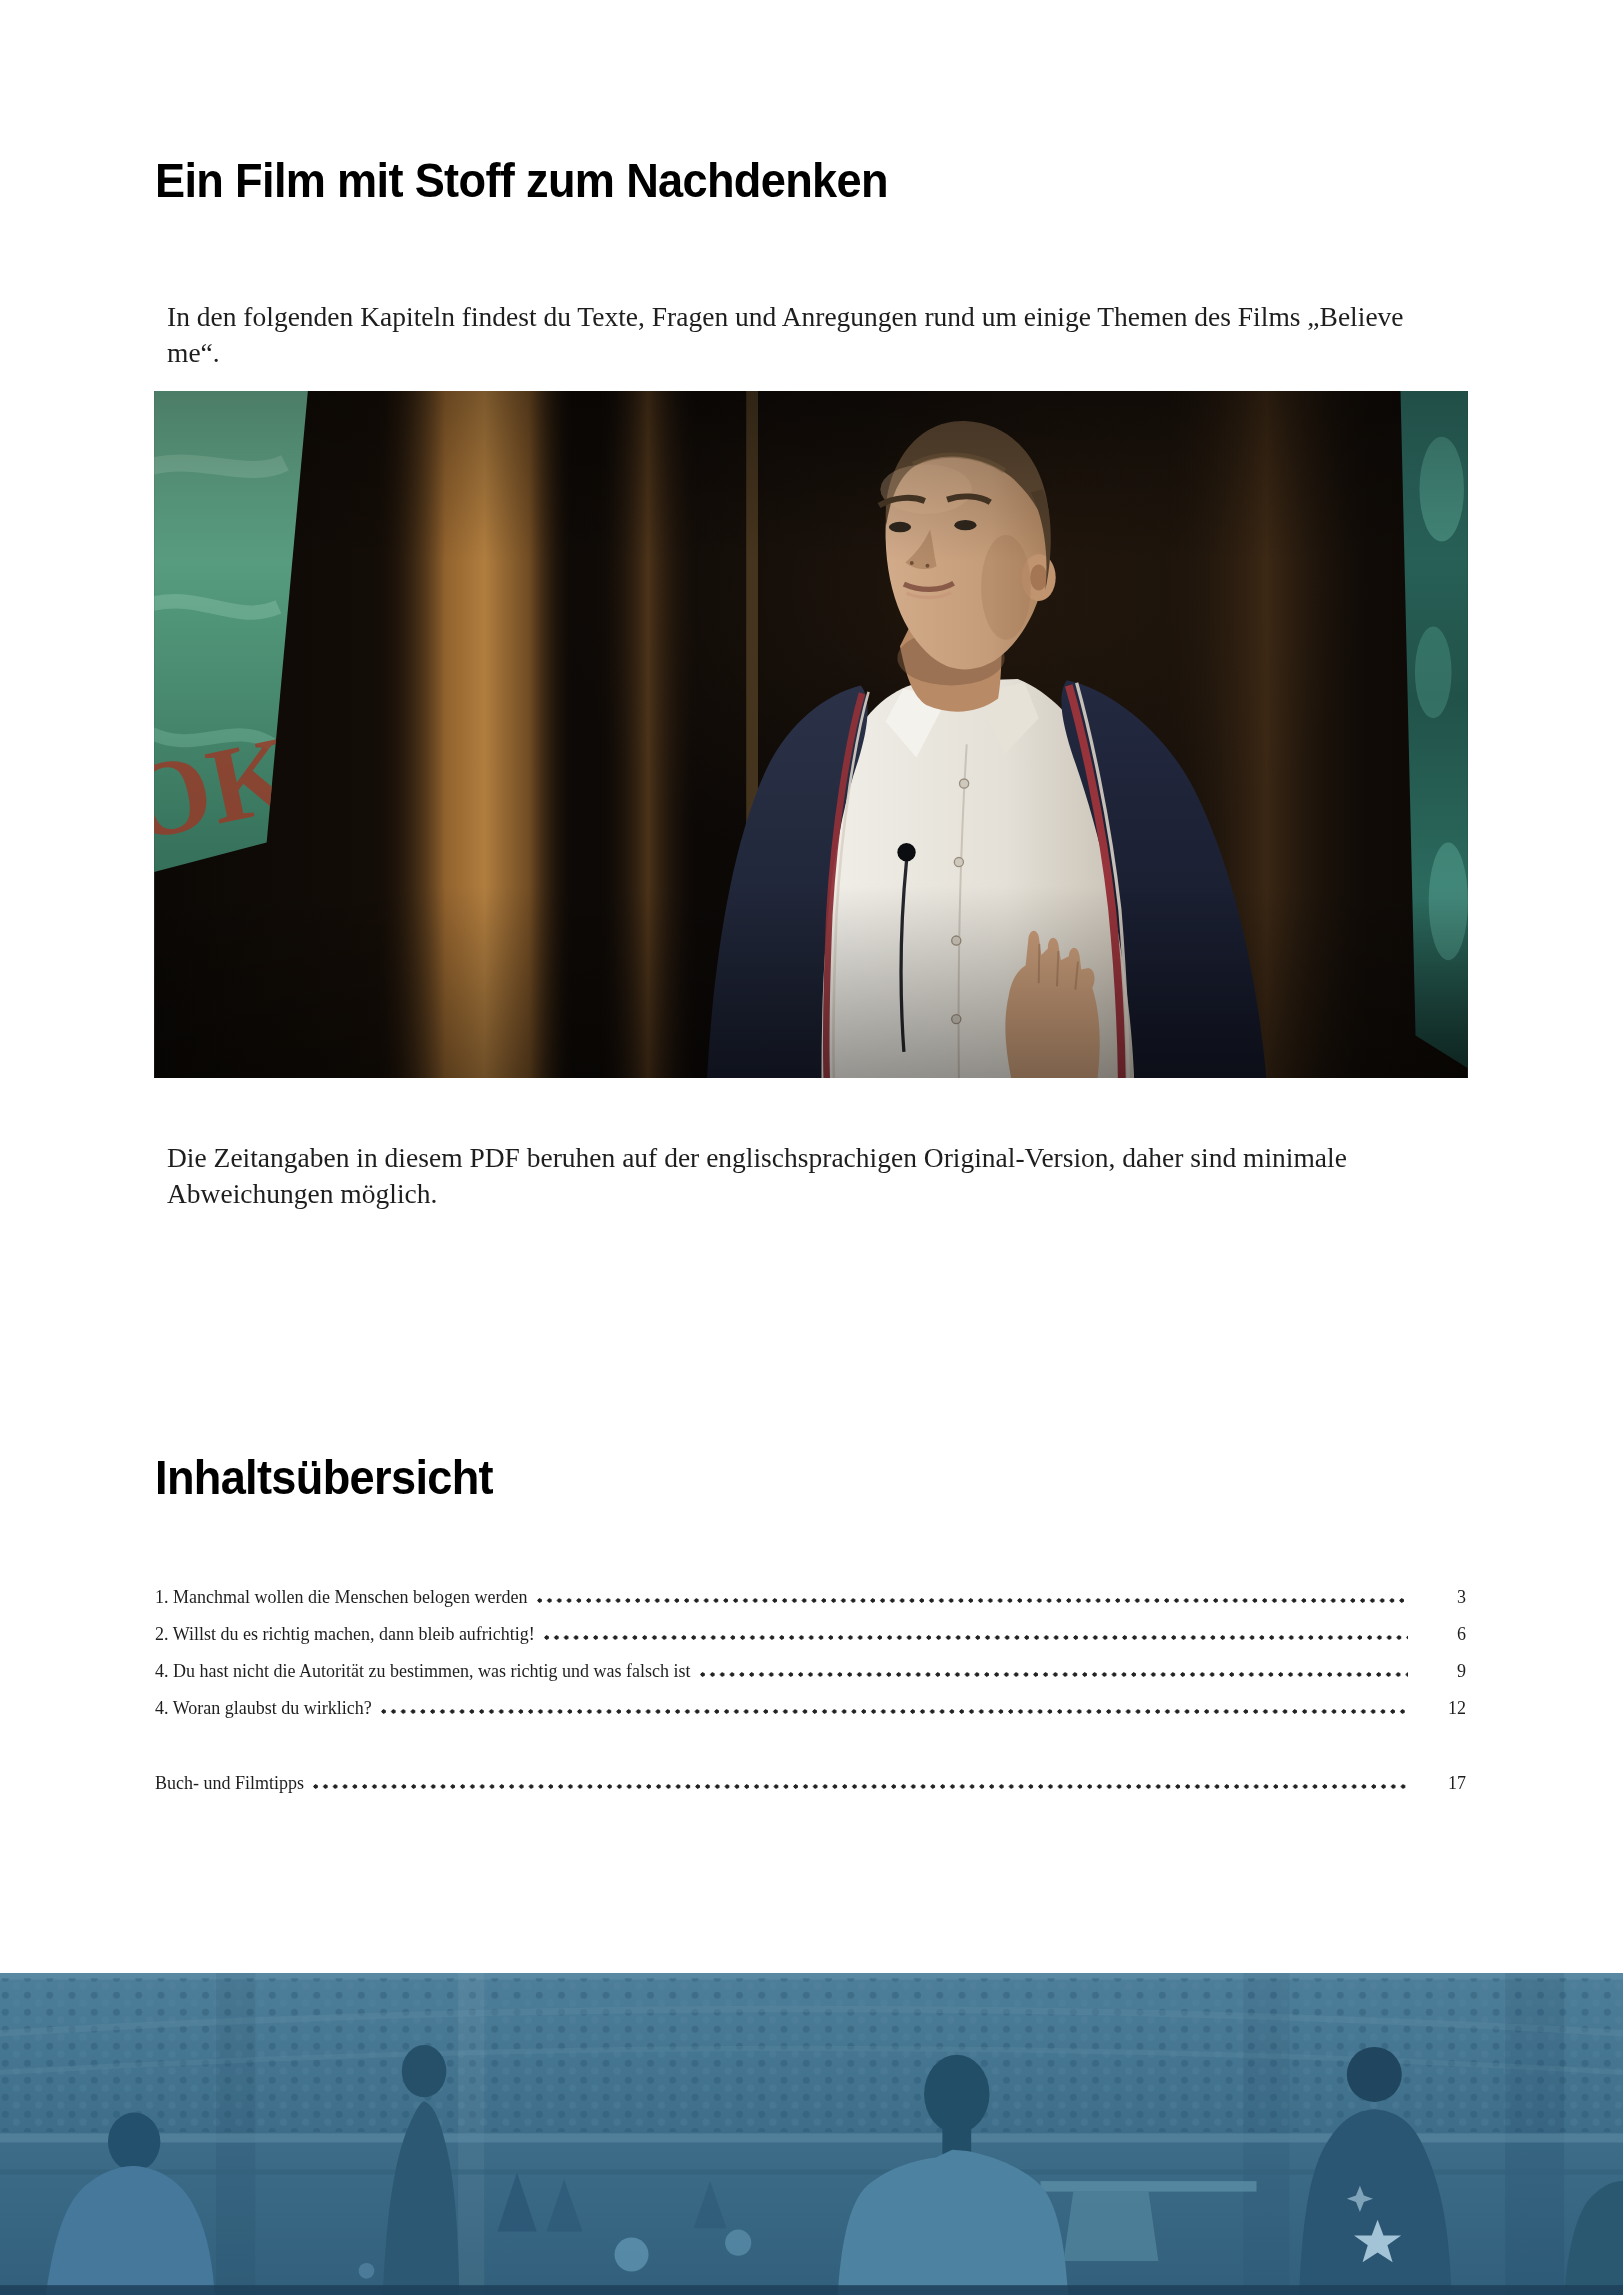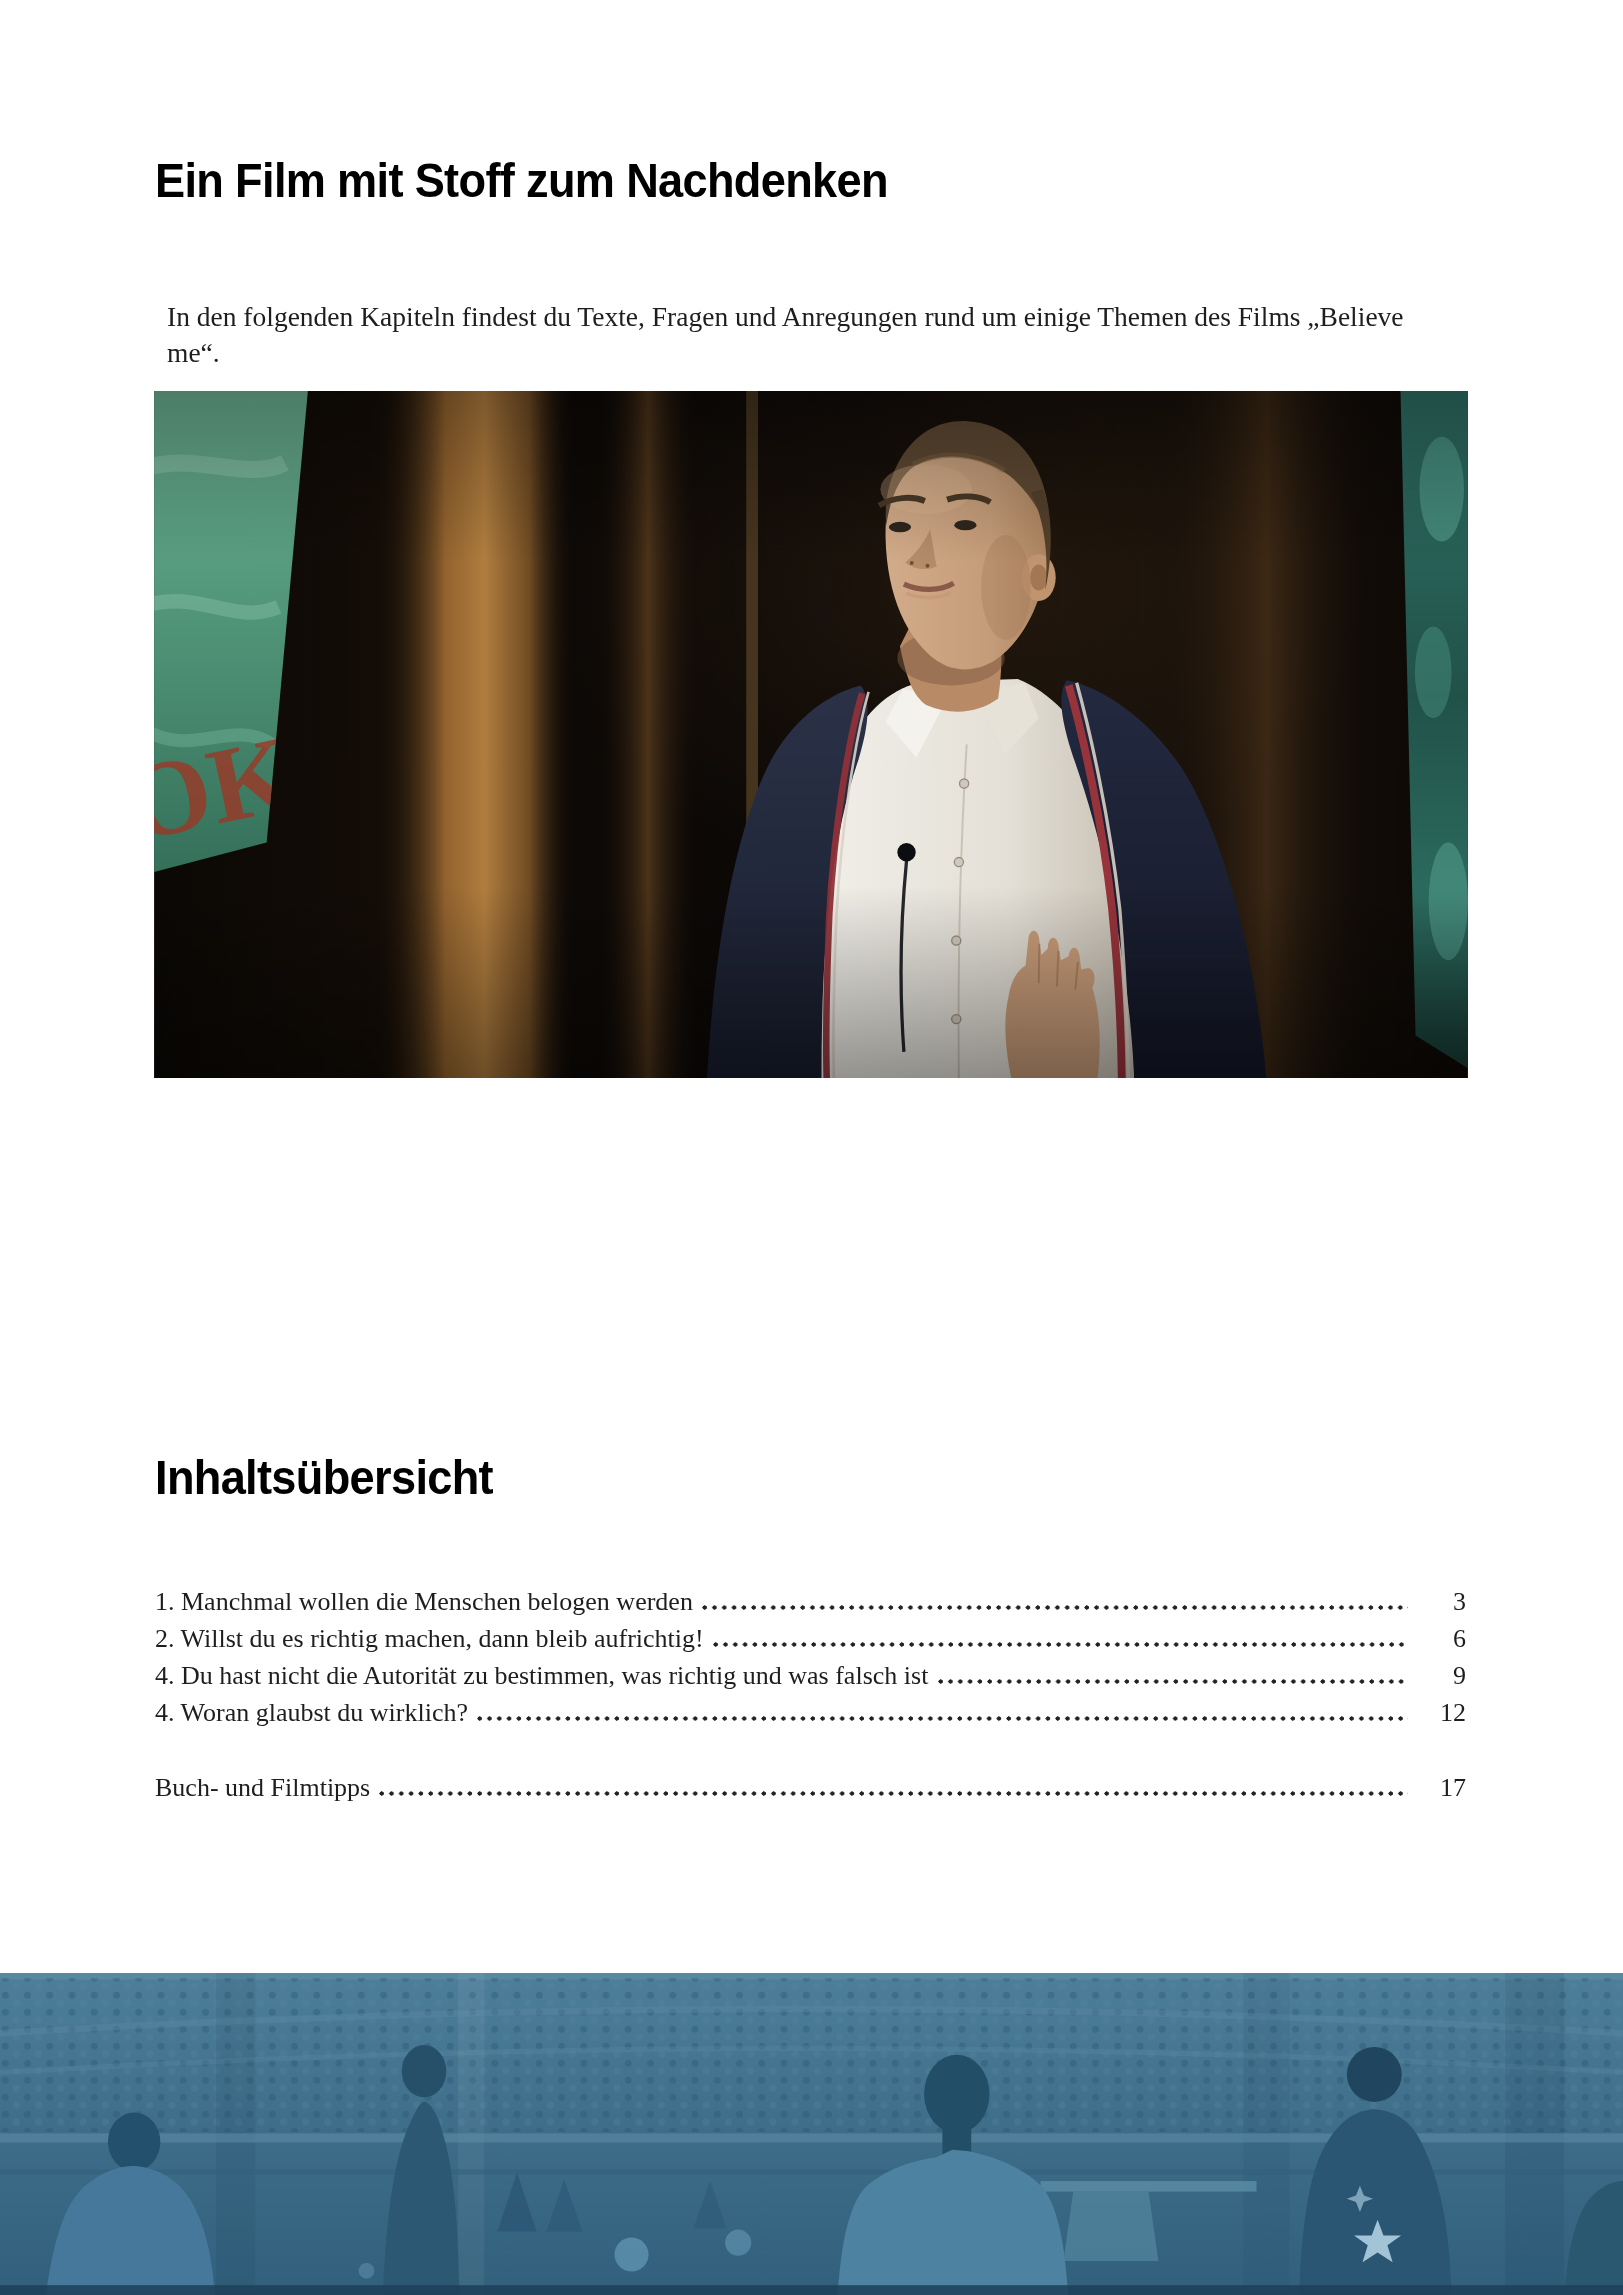--- a/index.html
+++ b/index.html
@@ -19,21 +19,21 @@
     line-height:1; letter-spacing:-0.7px; color:#000;
     transform:scaleX(0.94); transform-origin:left top; white-space:nowrap;
   }
   .para { position:absolute; left:155px; width:1293px; margin:12px; font-size:27.5px; line-height:36px; }
   .intro { top:287px; }
   .note  { top:1128px; }
   .photo {
     position:absolute; left:154px; top:391px; width:1314px; height:687px; overflow:hidden;
   }
   .photo svg { display:block; }
-  .toc { position:absolute; left:155px; top:1587px; width:1311px; font-size:26px; }
+  .toc { position:absolute; left:155px; top:1587px; width:1311px; font-size:18px; }
   .toc-row { display:flex; align-items:baseline; height:37px; }
   .toc-gap { height:38px; }
   .toc-label { white-space:nowrap; }
   .toc-leader {
     flex:1; height:5.2px; margin:0 6.5px 0 9.2px;
     background-image:radial-gradient(circle at 2.6px 2.6px, #222222 2px, rgba(0,0,0,0) 2.4px);
     background-size:9.8px 5.2px; background-repeat:repeat-x; background-position:left bottom;
   }
   .toc-page { width:52px; text-align:right; }
   .footer { position:absolute; left:0; top:1973px; width:1623px; height:322px; }
@@ -194,20 +194,21 @@
         </g>
 
         <path d="M 1310,1050 C 1300,1000 1298,960 1306,925 C 1310,900 1320,885 1332,878 L 1336,840 C 1337,820 1352,820 1353,840 L 1356,862 L 1366,852 C 1366,830 1382,830 1383,852 L 1386,870 L 1398,864 C 1400,845 1414,847 1415,868 L 1417,884 L 1428,882 C 1438,884 1440,900 1434,912 C 1446,950 1448,1000 1442,1050 Z" fill="#c89c79"></path>
         <path d="M 1353,845 L 1352,905 M 1382,856 L 1380,910 M 1412,872 L 1408,915" stroke="#9a7254" stroke-width="3" opacity="0.6" fill="none"></path>
       </g>
 
       <rect width="2008" height="1050" fill="url(#vign)"></rect>
     </svg>
   </div>
 
+  <p class="para note">Die Zeitangaben in diesem PDF beruhen auf der englischsprachigen Original-Version, daher sind minimale Abweichungen möglich.</p>
 
   <h2 class="h2">Inhaltsübersicht</h2>
 
   <div class="toc">
     <div class="toc-row">
       <span class="toc-label">1. Manchmal wollen die Menschen belogen werden</span>
       <span class="toc-leader"></span>
       <span class="toc-page">3</span>
     </div>
     <div class="toc-row">

